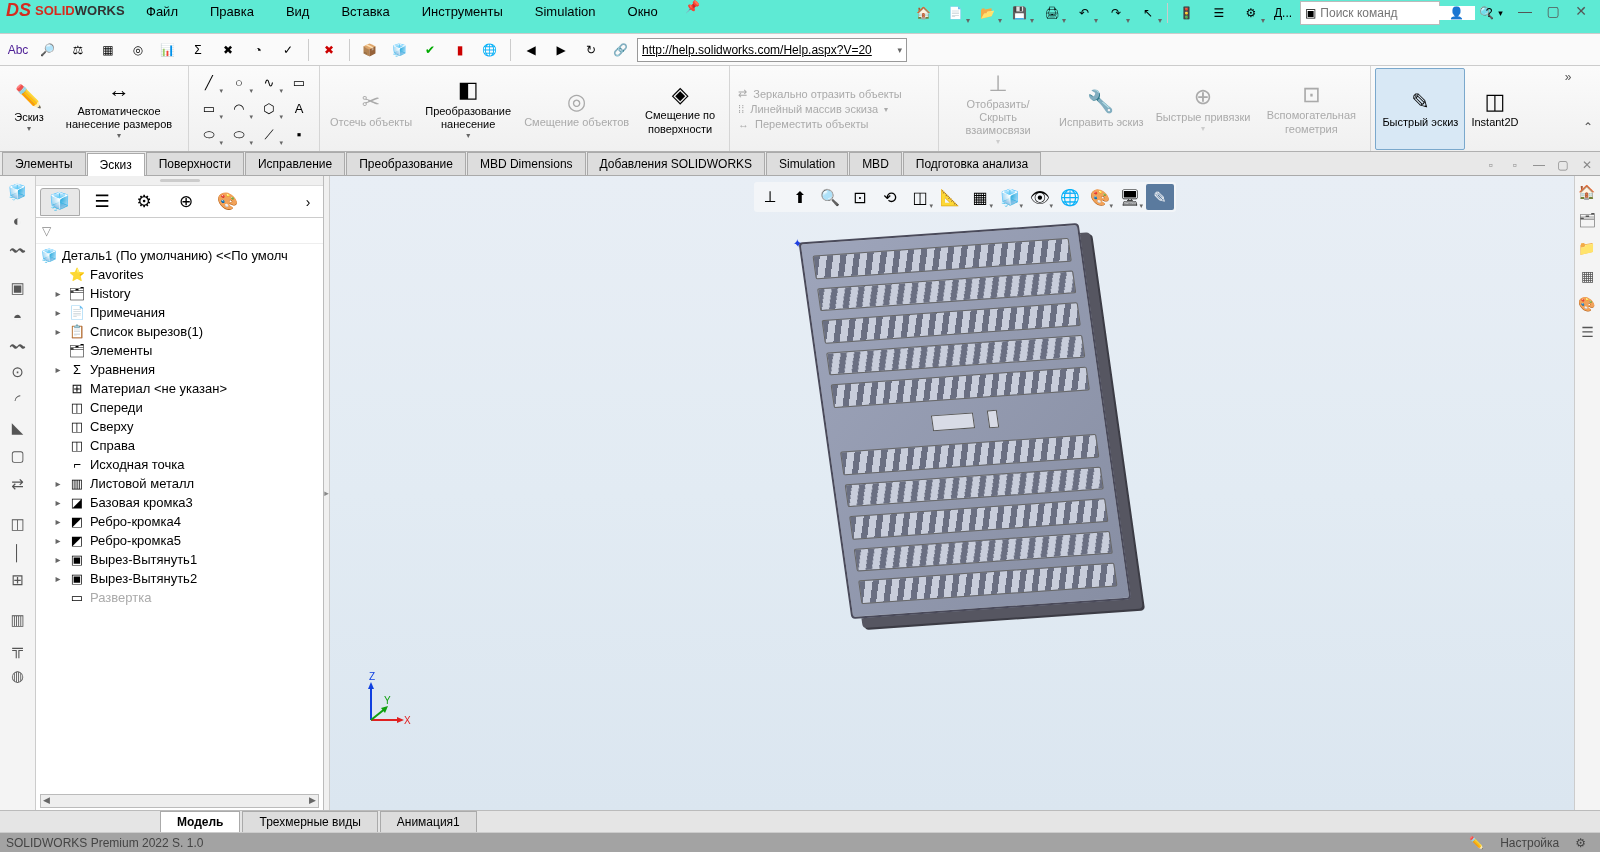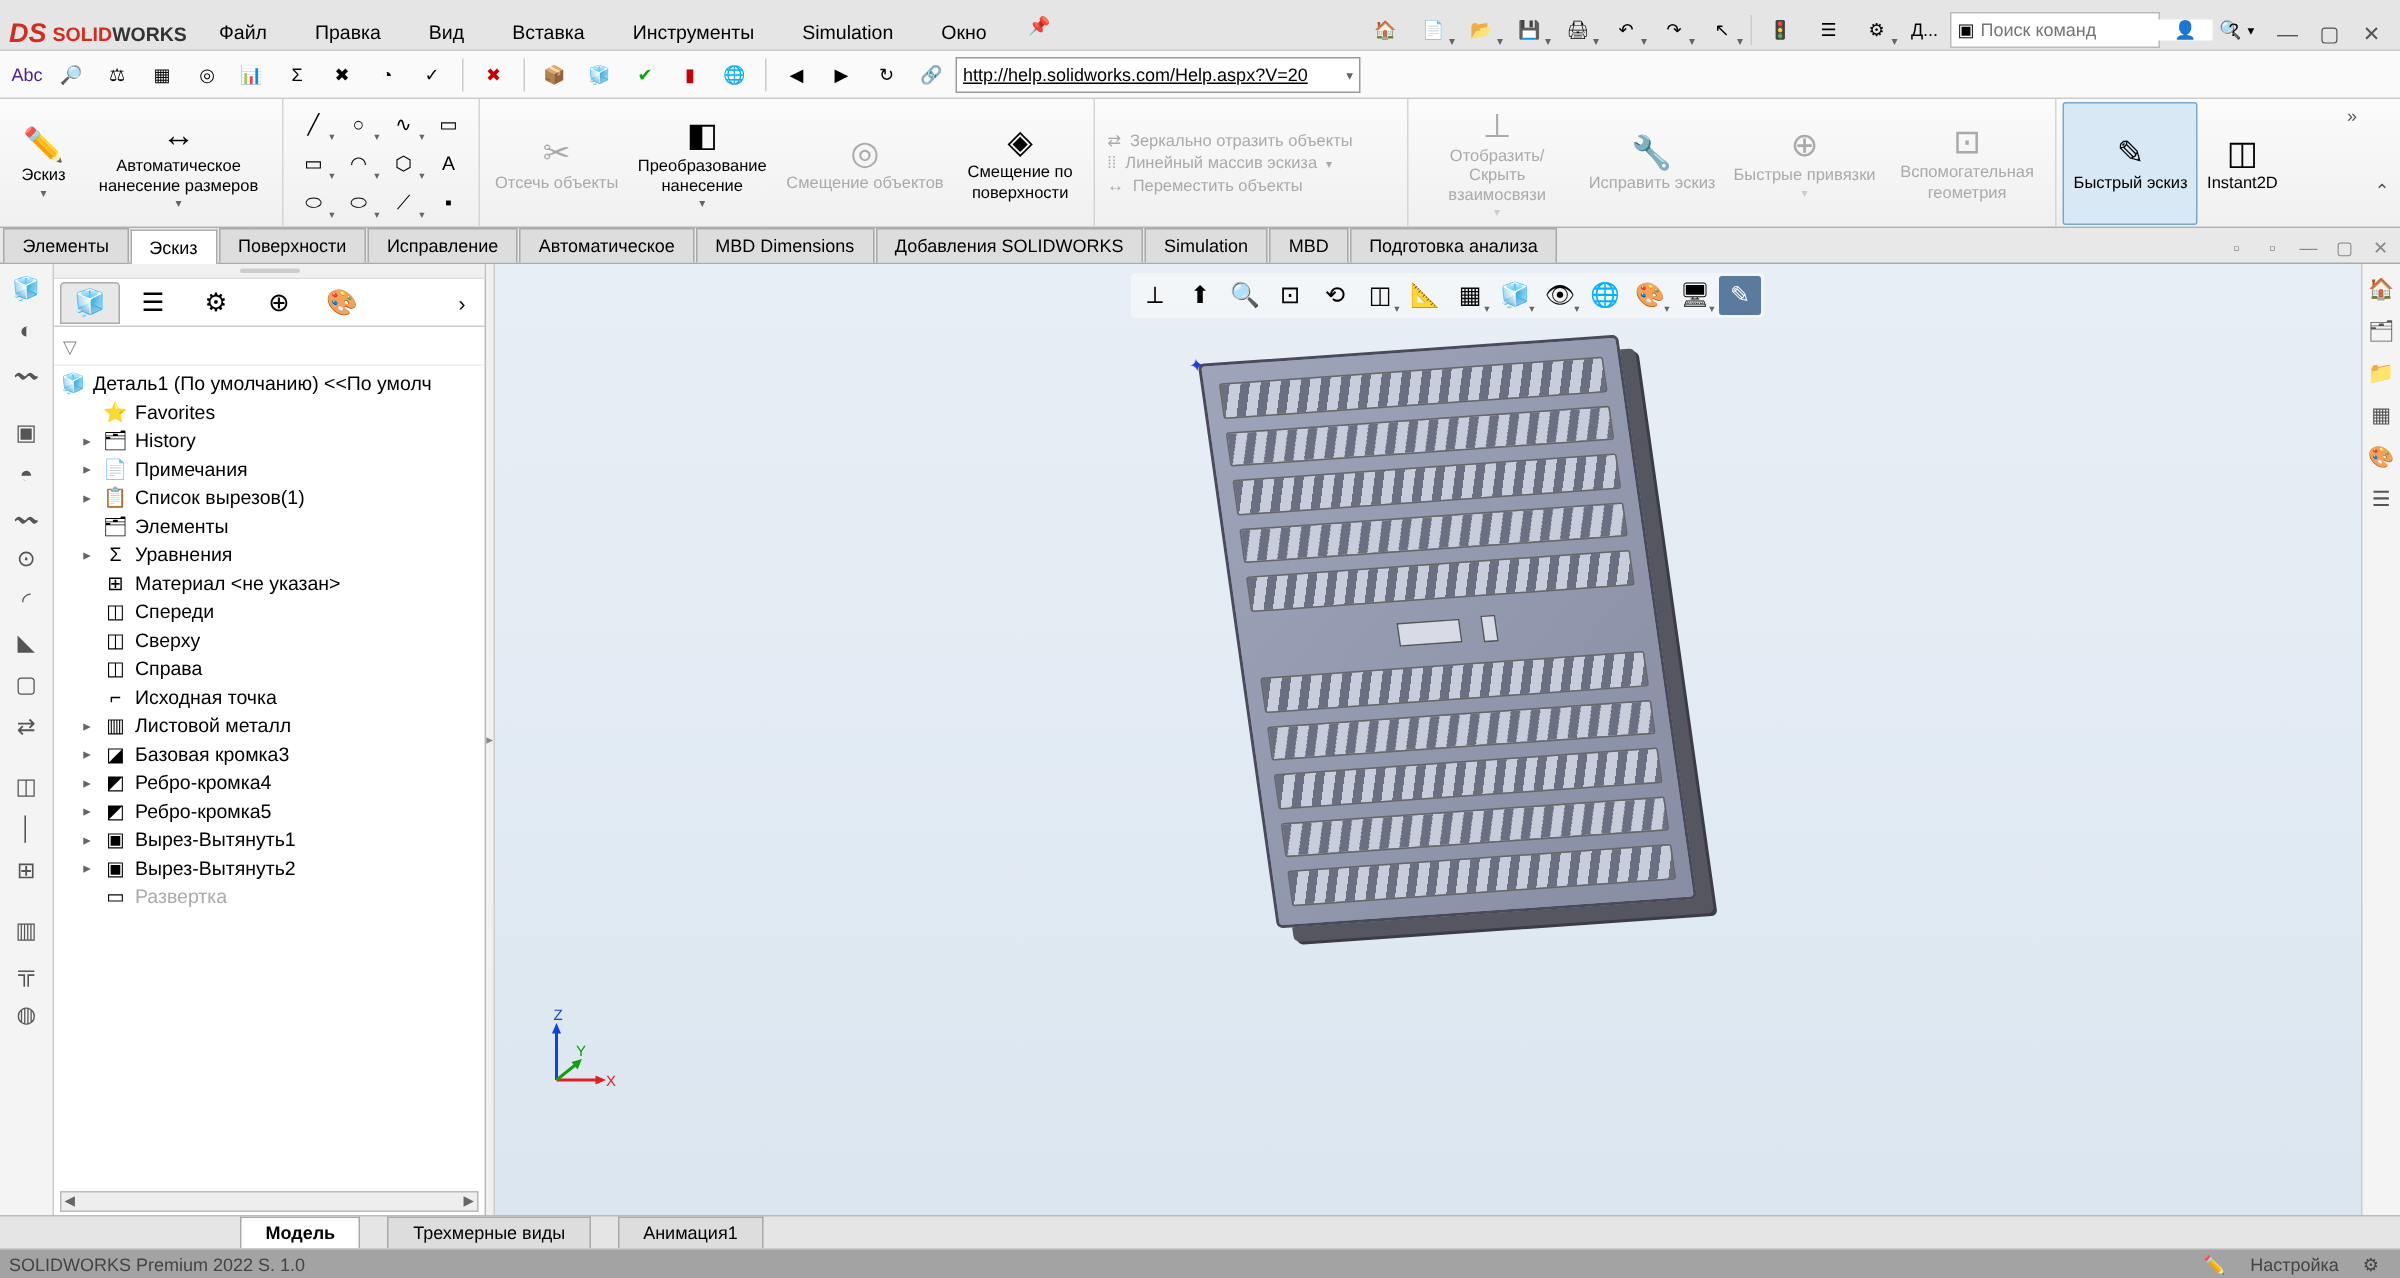--- a/index.html
+++ b/index.html
@@ -1,19 +1,19 @@
 <!DOCTYPE html>
 <html><head>
 <meta charset="utf-8">
 <style>
 * { margin: 0; padding: 0; box-sizing: border-box; font-family: "Segoe UI", Tahoma, sans-serif; }
 body { width: 1600px; height: 852px; background: #ffffff; overflow: hidden; font-size: 12px; position: relative; }
 
 
-.menubar { height: 34px; display: flex; align-items: flex-end; padding: 0 6px; border-bottom: 1px solid #ccc; background: #e5e5e5; }
+.menubar { height: 34px; display: flex; align-items: flex-start; padding: 0 6px; border-bottom: 1px solid #ccc; background: #5eead4; }
 .logo { width: 130px; display: flex; align-items: center; gap: 4px; }
 .logo-icon { color:#d52b1e; font-weight:bold; font-style:italic; font-size:18px; }
 .logo-text { font-size: 13px; font-weight: bold; color: #d52b1e; }
 .logo-text .dark { color: #333; }
 .menu-items { display: flex; gap: 12px; }
 .menu-item { padding: 4px 10px; cursor: pointer; font-size: 13px; }
 .menu-pin { padding: 0 6px; color: #666; }
 .menu-spacer { flex: 1; }
 .qat { display: flex; gap: 2px; align-items: center; }
 .qat-btn { width: 30px; height: 26px; display: flex; align-items: center; justify-content: center; cursor: pointer; border-radius: 3px; position: relative; }
@@ -95,21 +95,21 @@
 .panel-mid { height: 26px; background: transparent; display:flex; align-items:center; justify-content:center; gap:14px; }
 .panel-mid .slot { width: 42px; height: 16px; background: #d8dbe6; border: 1px solid #555; }
 .panel-mid .slot.small { width: 10px; height: 18px; }
 .origin-marker { position:absolute; top:-6px; left:-6px; color:#2040e0; font-size:12px; }
 
 .right-rail { width: 26px; background: #f4f4f4; border-left: 1px solid #ccc; display: flex; flex-direction: column; gap: 4px; padding: 4px 0; align-items: center; position: absolute; right: 0; top: 0; bottom: 0; }
 .right-rail .rail-btn { font-size: 14px; }
 
 
 .bottom-tabs { position: absolute; bottom: 20px; left: 0; right: 0; height: 22px; display: flex; align-items: flex-end; background: #e5e5e5; border-top: 1px solid #bbb; padding-left: 160px; }
-.bottom-tab { height: 21px; padding: 0 16px; display: flex; align-items: center; font-size: 12px; border: 1px solid #aaa; background: #ddd; border-bottom: none; margin-right: 18px; cursor:pointer; }
+.bottom-tab { height: 21px; padding: 0 16px; display: flex; align-items: center; font-size: 12px; border: 1px solid #aaa; background: #ddd; border-bottom: none; margin-right: 2px; cursor:pointer; }
 .bottom-tab.active { background: #fff; font-weight: bold; }
 
 
 .statusbar { position: absolute; bottom: 0; left: 0; right: 0; height: 20px; display: flex; align-items: center; padding: 0 6px; font-size: 12px; color: #444; background: #a3a3a3; border-top: 1px solid #ccc; }
 .status-spacer { flex: 1; }
 .status-item { padding: 0 8px; cursor:pointer; }
 </style>
 </head>
 <body>
 
@@ -294,21 +294,21 @@
     <div class="ribbon-expand">»</div>
     <div class="ribbon-expand" style="margin-top:50px">⌃</div>
   </div>
 </div>
 
 <div class="cm-tabs">
   <div class="cm-tab">Элементы</div>
   <div class="cm-tab active">Эскиз</div>
   <div class="cm-tab">Поверхности</div>
   <div class="cm-tab">Исправление</div>
-  <div class="cm-tab">Автоматическое</div>
+  <div class="cm-tab">Преобразование</div>
   <div class="cm-tab">MBD Dimensions</div>
   <div class="cm-tab">Добавления SOLIDWORKS</div>
   <div class="cm-tab">Simulation</div>
   <div class="cm-tab">MBD</div>
   <div class="cm-tab">Подготовка анализа</div>
   <div class="cm-end">
     <div class="cm-end-btn">▫</div>
     <div class="cm-end-btn">▫</div>
     <div class="cm-end-btn">—</div>
     <div class="cm-end-btn">▢</div>

